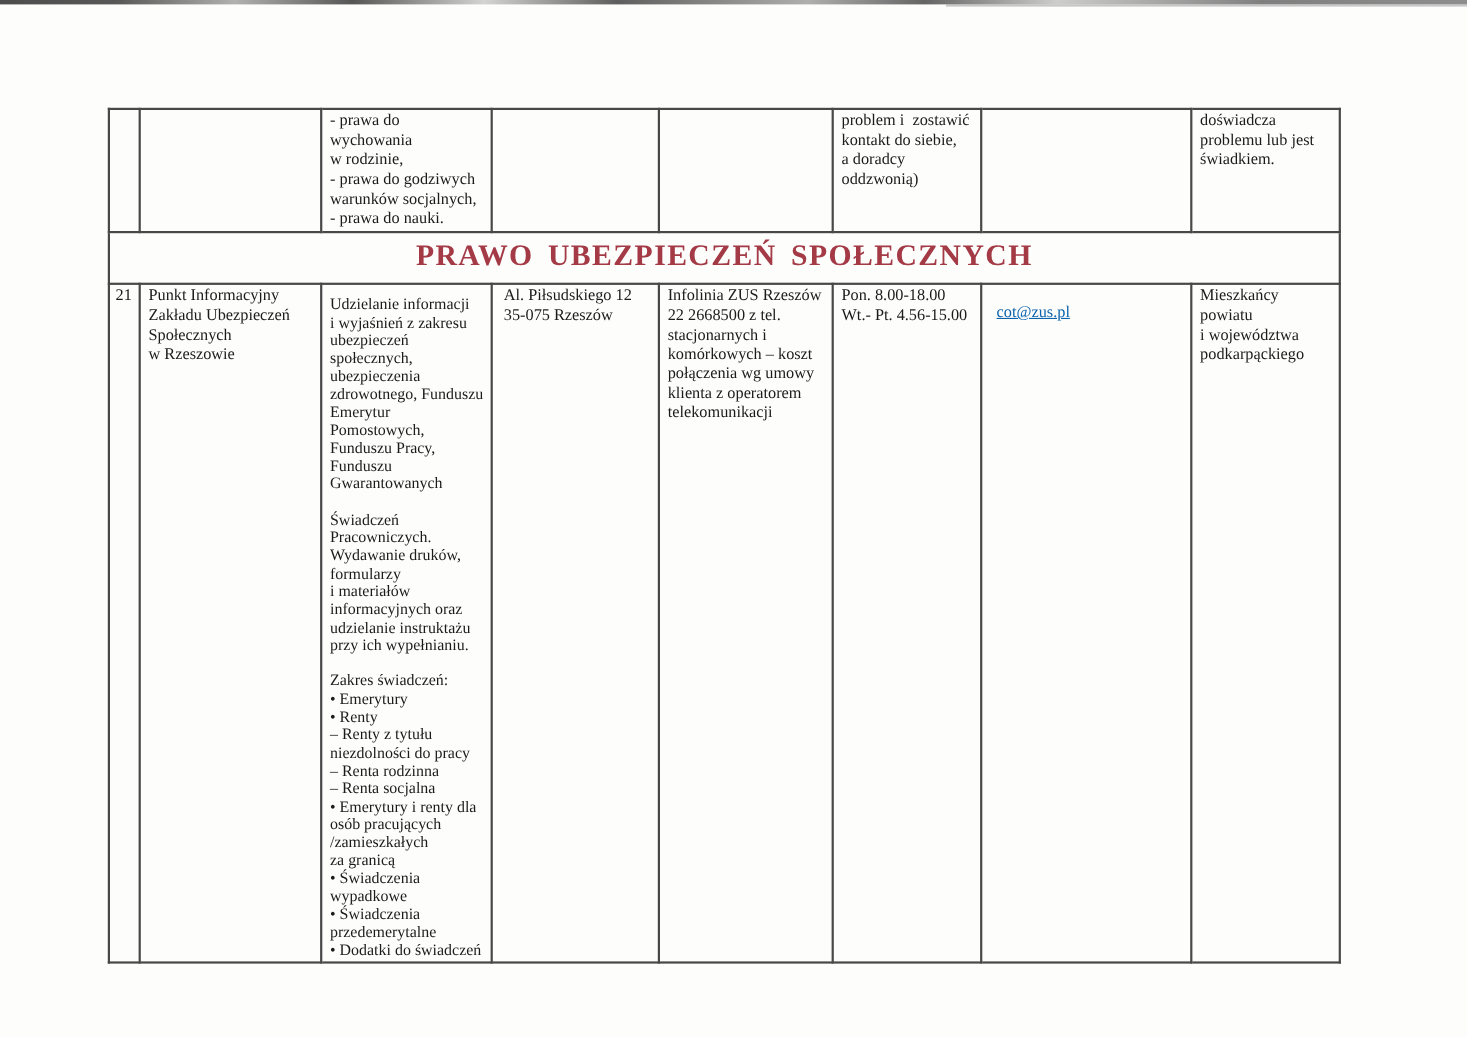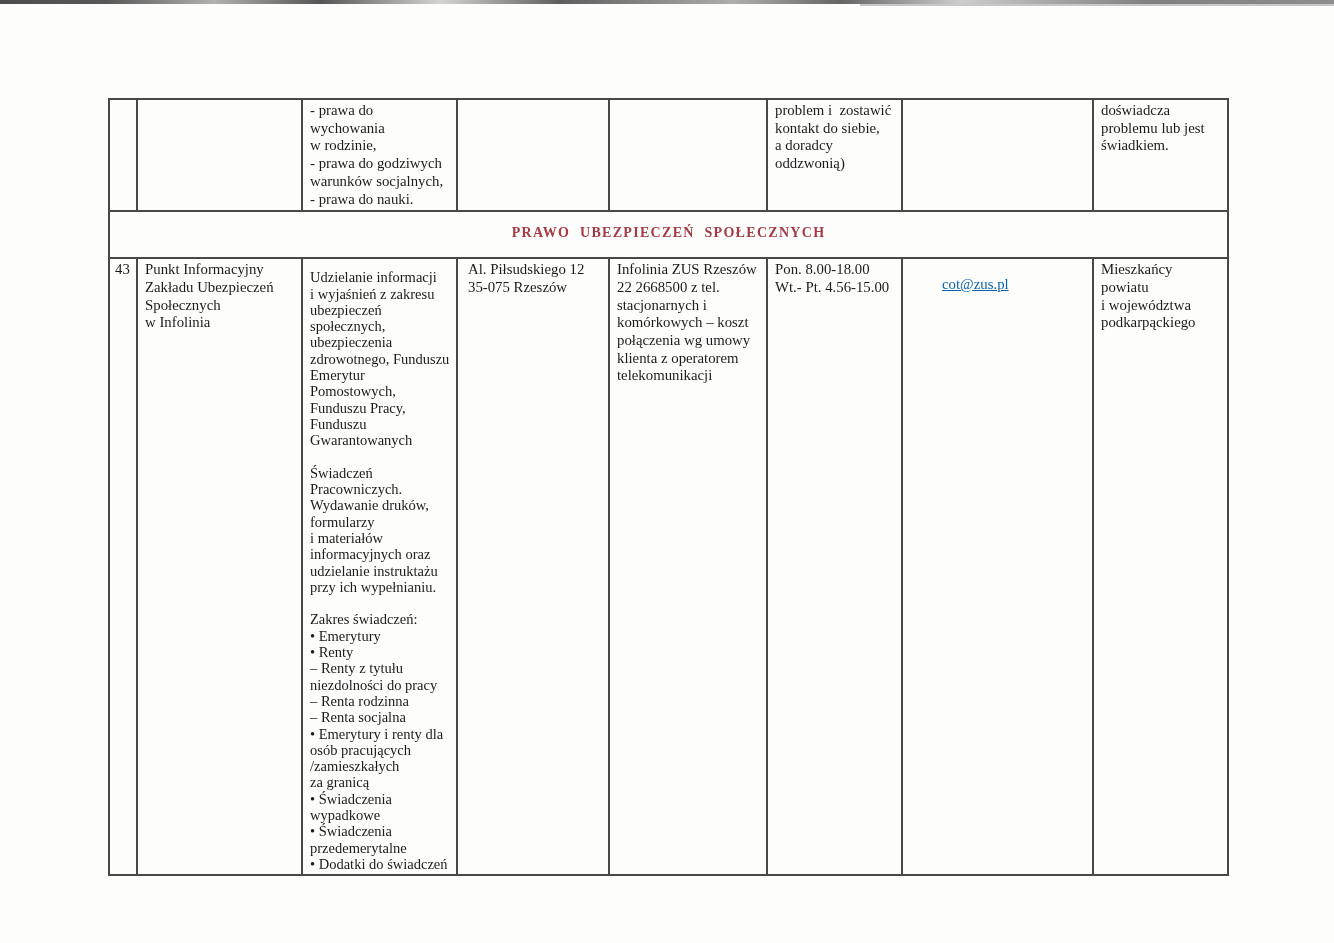--- a/index.html
+++ b/index.html
@@ -26,21 +26,21 @@
       #2e2e2e 0%, #3b3b3b 8%, rgba(55,55,55,.45) 16%, #383838 24%,
       rgba(60,60,60,.25) 33%, #424242 42%, rgba(70,70,70,.5) 55%,
       #4a4a4a 63%, rgba(90,90,90,.35) 72%, #6a6a6a 86%, #7a7a7a 100%);
     opacity:.85;
   }
   .scan-streak2{
     position:absolute;top:4px;left:860px;width:474px;height:2px;
     background:#9a9a9a;opacity:.55;
   }
   table.doc-table{
-    position:absolute;left:108px;top:98px;
+    position:absolute;left:98px;top:98px;
     width:1119px;
     border-collapse:collapse;
     table-layout:fixed;
   }
   td{
     border:2px solid var(--border);
     vertical-align:top;
     padding:2px 6px 2px 7px;
     font-size:14.8px;
     line-height:17.7px;
@@ -48,40 +48,39 @@
     overflow:hidden;
     word-wrap:break-word;
   }
   tr.row-cont{height:97px;}
   tr.row-section{height:47px;}
   tr.row-entry{height:608px;}
   td.cell-section{
     text-align:center;
     vertical-align:middle;
     font-weight:bold;
-    font-size:14px;
+    font-size:27px;
     letter-spacing:1.3px;
     word-spacing:5px;
     color:var(--accent);
     white-space:normal;
     padding:2px 0 6px 0;
   }
   td.cell-services{
     line-height:16.3px;
     font-size:14.5px;
     padding-top:10px;
   }
   td.cell-address{padding-left:10px;}
   td.cell-no{padding-left:5px;}
   td.cell-email{padding-top:17px;padding-left:13px;}
   a.email-link{
     color:var(--link);
     text-decoration:underline;
     cursor:pointer;
-    margin-left:26px;
   }
 </style>
 </head>
 <body>
 
 <div class="scan-streak"></div>
 <div class="scan-streak2"></div>
 
 <table class="doc-table">
   <colgroup>
@@ -114,25 +113,25 @@
     <td>doświadcza
 problemu lub jest
 świadkiem.</td>
   </tr>
 
   <tr class="row-section">
     <td class="cell-section" colspan="8">PRAWO UBEZPIECZEŃ SPOŁECZNYCH</td>
   </tr>
 
   <tr class="row-entry">
-    <td class="cell-no">43</td>
+    <td class="cell-no">21</td>
     <td>Punkt Informacyjny
 Zakładu Ubezpieczeń
 Społecznych
-w Infolinia</td>
+w Rzeszowie</td>
     <td class="cell-services">Udzielanie informacji
 i wyjaśnień z zakresu
 ubezpieczeń
 społecznych,
 ubezpieczenia
 zdrowotnego, Funduszu
 Emerytur
 Pomostowych,
 Funduszu Pracy,
 Funduszu

